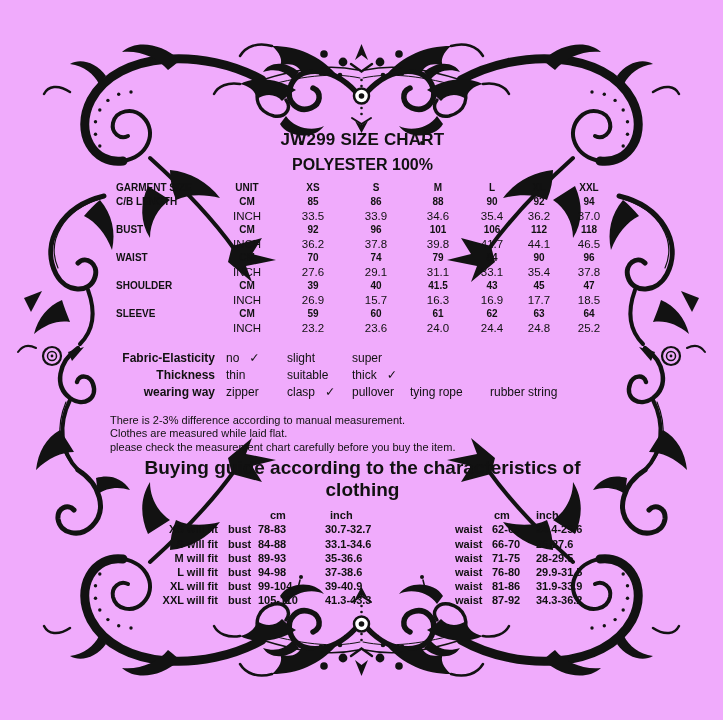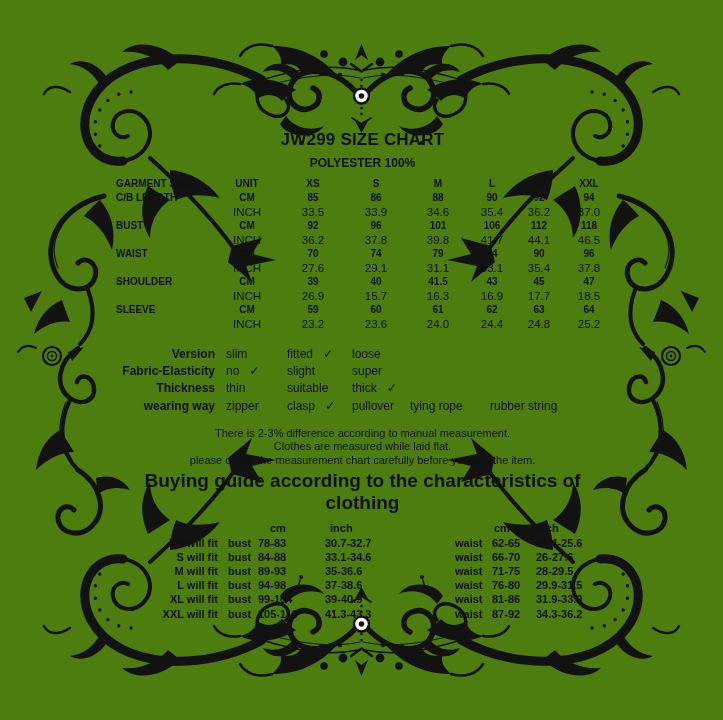--- a/index.html
+++ b/index.html
@@ -1,39 +1,39 @@
 <!DOCTYPE html>
 <html><head>
 <meta charset="utf-8">
 <style>
   html,body { margin:0; padding:0; background:#ffffff; }
   .page {
-    position:relative; width:723px; height:720px; background:#4d7c0f;
+    position:relative; width:723px; height:720px; background:#f0abfc;
     font-family:"Liberation Sans", sans-serif; color:#111; overflow:hidden;
   }
   .border-art { position:absolute; left:0; top:0; width:723px; height:720px; }
 
   .content { position:absolute; left:110px; top:126px; width:505px; }
 
   .title   { text-align:center; font-size:17px; font-weight:bold; margin-top:4px; letter-spacing:.2px; }
-  .subtitle{ text-align:center; font-size:12px; font-weight:bold; margin-top:6px; }
+  .subtitle{ text-align:center; font-size:16px; font-weight:bold; margin-top:6px; }
 
   table.size { border-collapse:collapse; table-layout:fixed; width:505px; margin-top:7px; }
   table.size td { padding:0; line-height:14px; text-align:center; white-space:nowrap; }
   table.size tr.hdr td, table.size tr.cm td { font-weight:bold; font-size:10px; }
   table.size tr.in td { font-weight:normal; font-size:11.5px; }
   table.size td.lbl { text-align:left; padding-left:6px; font-weight:bold; font-size:13px; }
 
   .attrs { margin-top:15px; font-size:12px; }
   .arow  { display:grid; grid-template-columns:116px 61px 65px 58px 80px 1fr; line-height:17.2px; }
   .alabel{ font-weight:bold; text-align:right; padding-right:11px; white-space:nowrap; }
   .aopt  { white-space:nowrap; }
   .check { margin-left:10px; font-size:12.5px; }
 
-  .notes { margin-top:12px; text-align:center; font-size:11px; line-height:13.5px; }
+  .notes { margin-top:12px; font-size:11px; line-height:13.5px; }
   .guide-title { text-align:center; font-size:19px; font-weight:bold; margin-top:3px; }
 
   .guide { margin:7px 0 0 35px; width:466px; font-size:11px; font-weight:bold; }
   .grow  { display:grid; grid-template-columns:73px 40px 67px 130px 37px 44px 75px; line-height:14.2px; white-space:nowrap; }
   .gsize { text-align:right; }
   .gbust { padding-left:10px; }
   .hcm   { padding-left:12px; }
   .hinch { padding-left:5px; }
   .hwcm  { padding-left:2px; }
 </style>
@@ -264,28 +264,20 @@
             <td>24.0</td>
             <td>24.4</td>
             <td>24.8</td>
             <td>25.2</td>
       </tr>
     </tbody>
       </table>
 
     <div class="attrs">
       <div class="arow">
-        <div class="alabel">Version</div>
-        <div class="aopt"><span>slim</span></div>
-        <div class="aopt"><span>fitted</span><span class="check">✓</span></div>
-        <div class="aopt"><span>loose</span></div>
-        <div class="aopt"></div>
-          <div class="aopt"></div>
-      </div>
-      <div class="arow">
         <div class="alabel">Fabric-Elasticity</div>
         <div class="aopt"><span>no</span><span class="check">✓</span></div>
         <div class="aopt"><span>slight</span></div>
         <div class="aopt"><span>super</span></div>
         <div class="aopt"></div>
           <div class="aopt"></div>
       </div>
       <div class="arow">
         <div class="alabel">Thickness</div>
         <div class="aopt"><span>thin</span></div>

